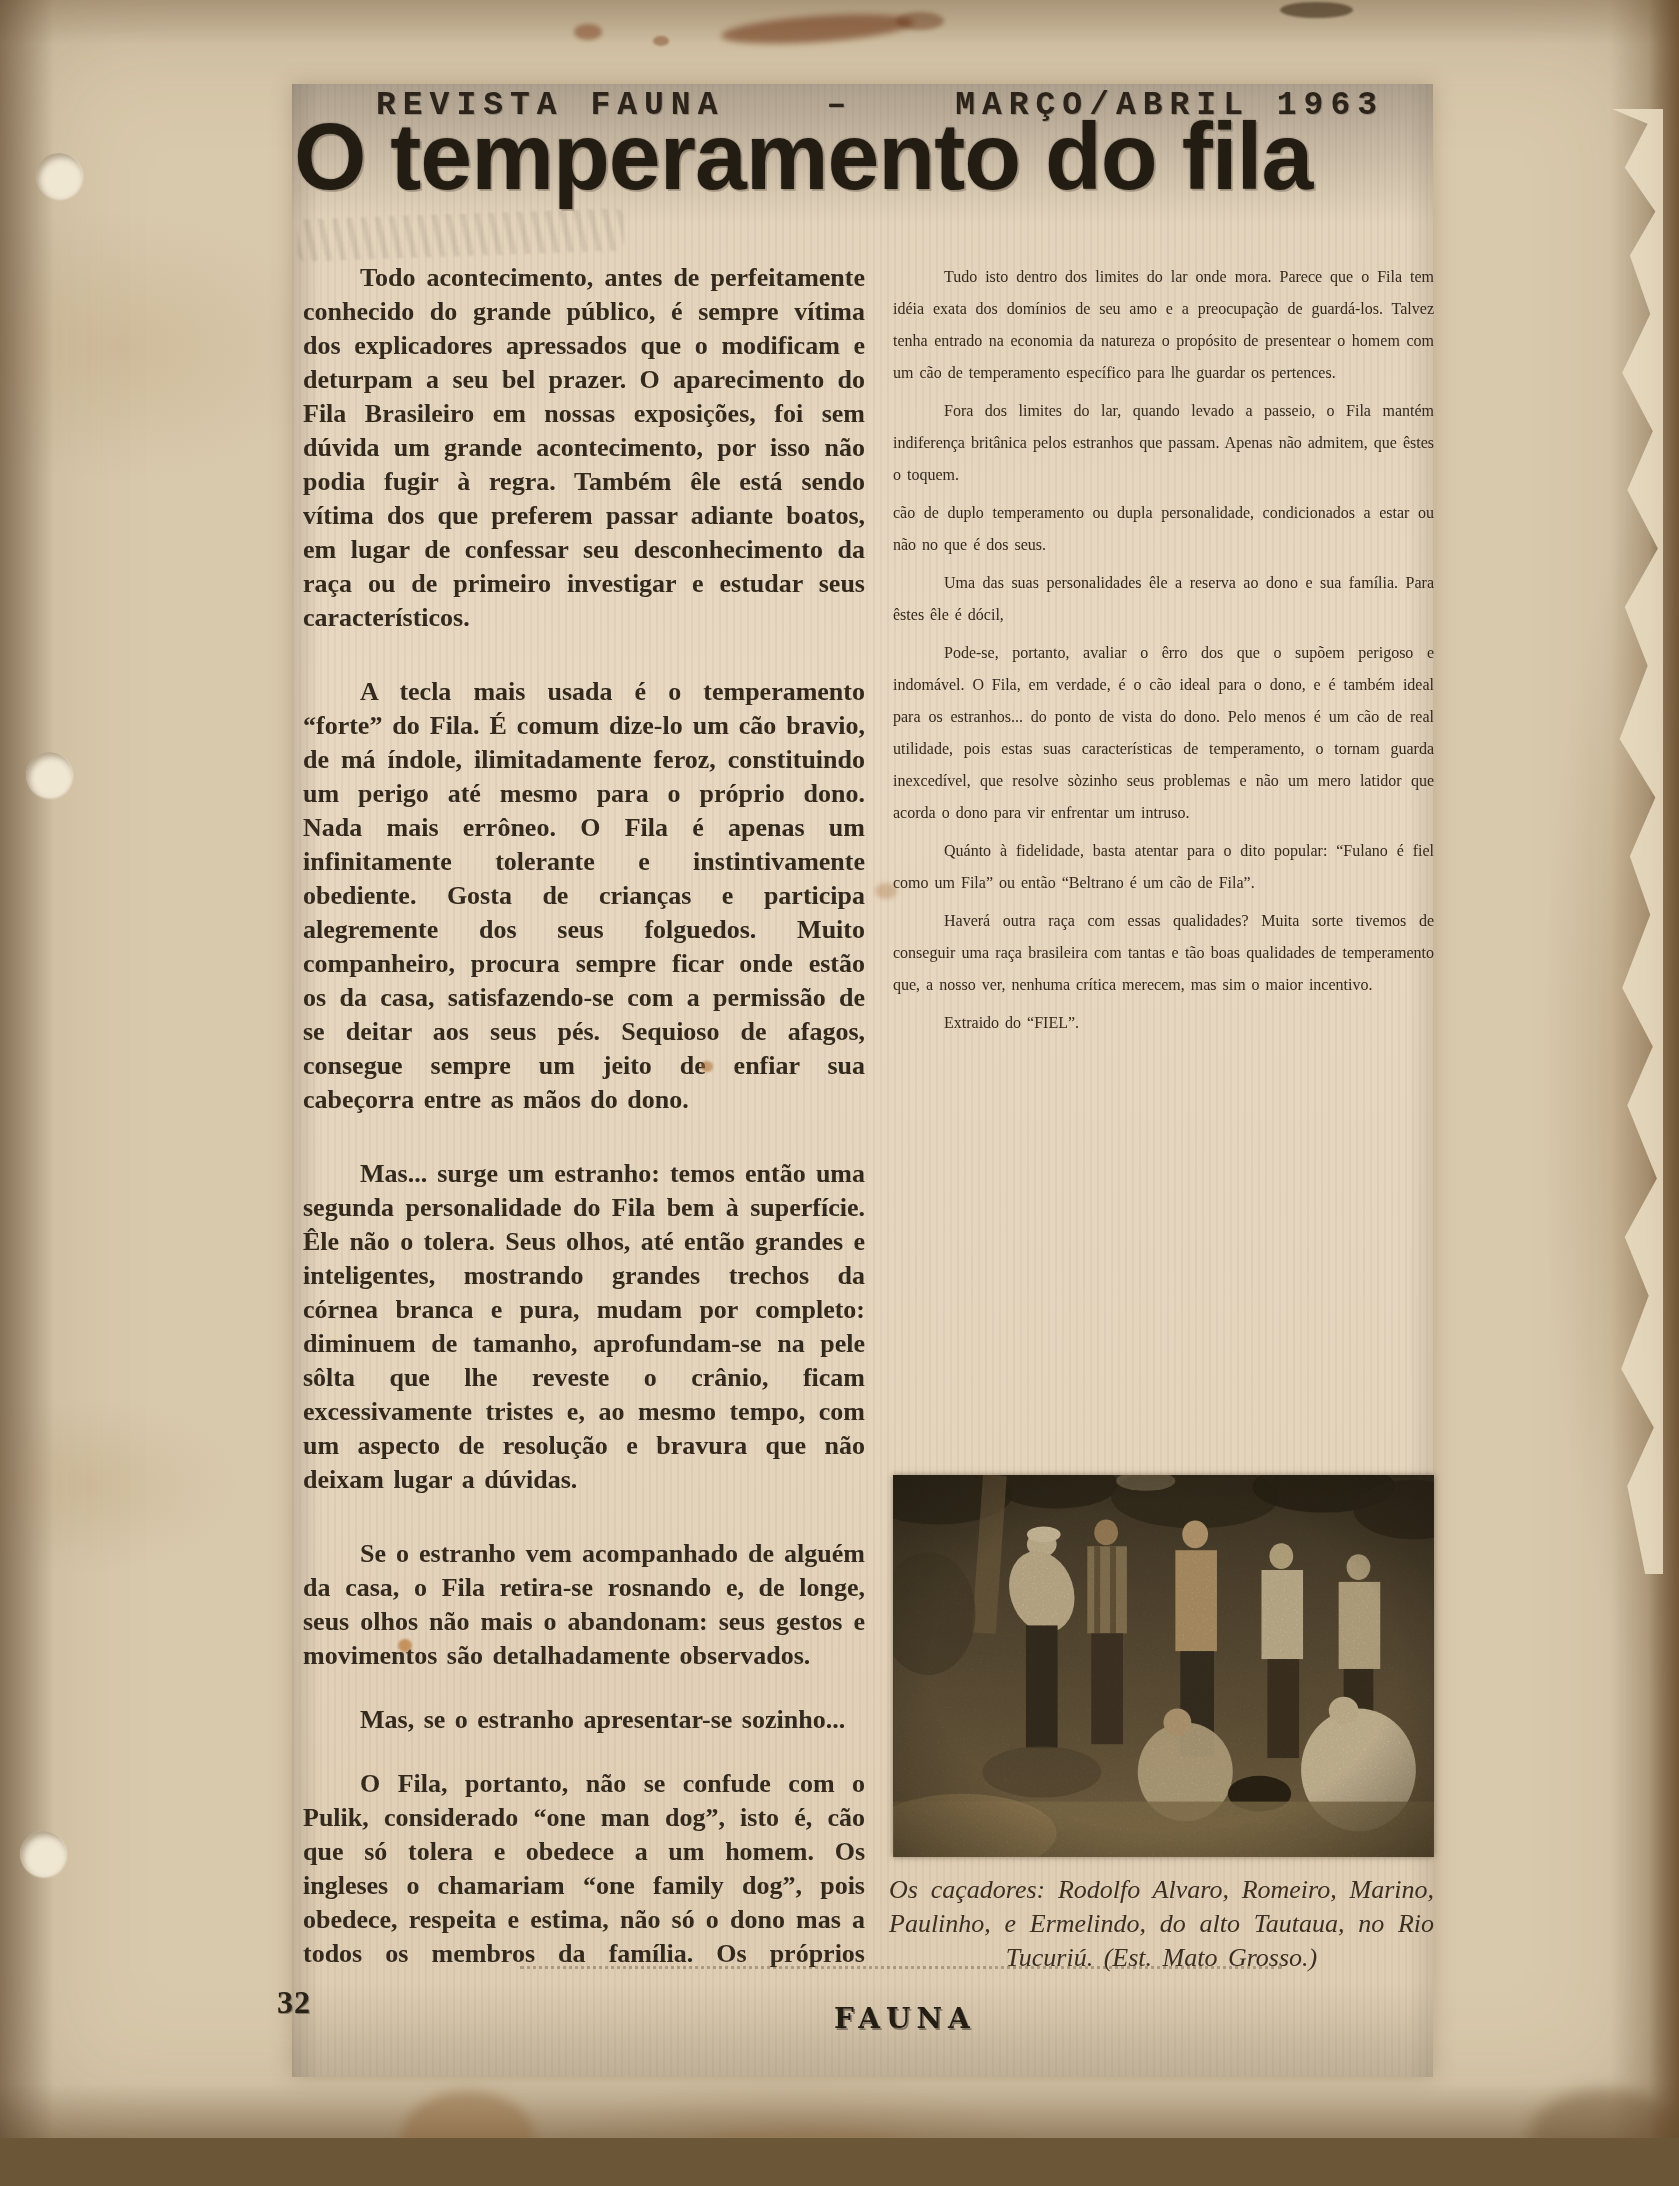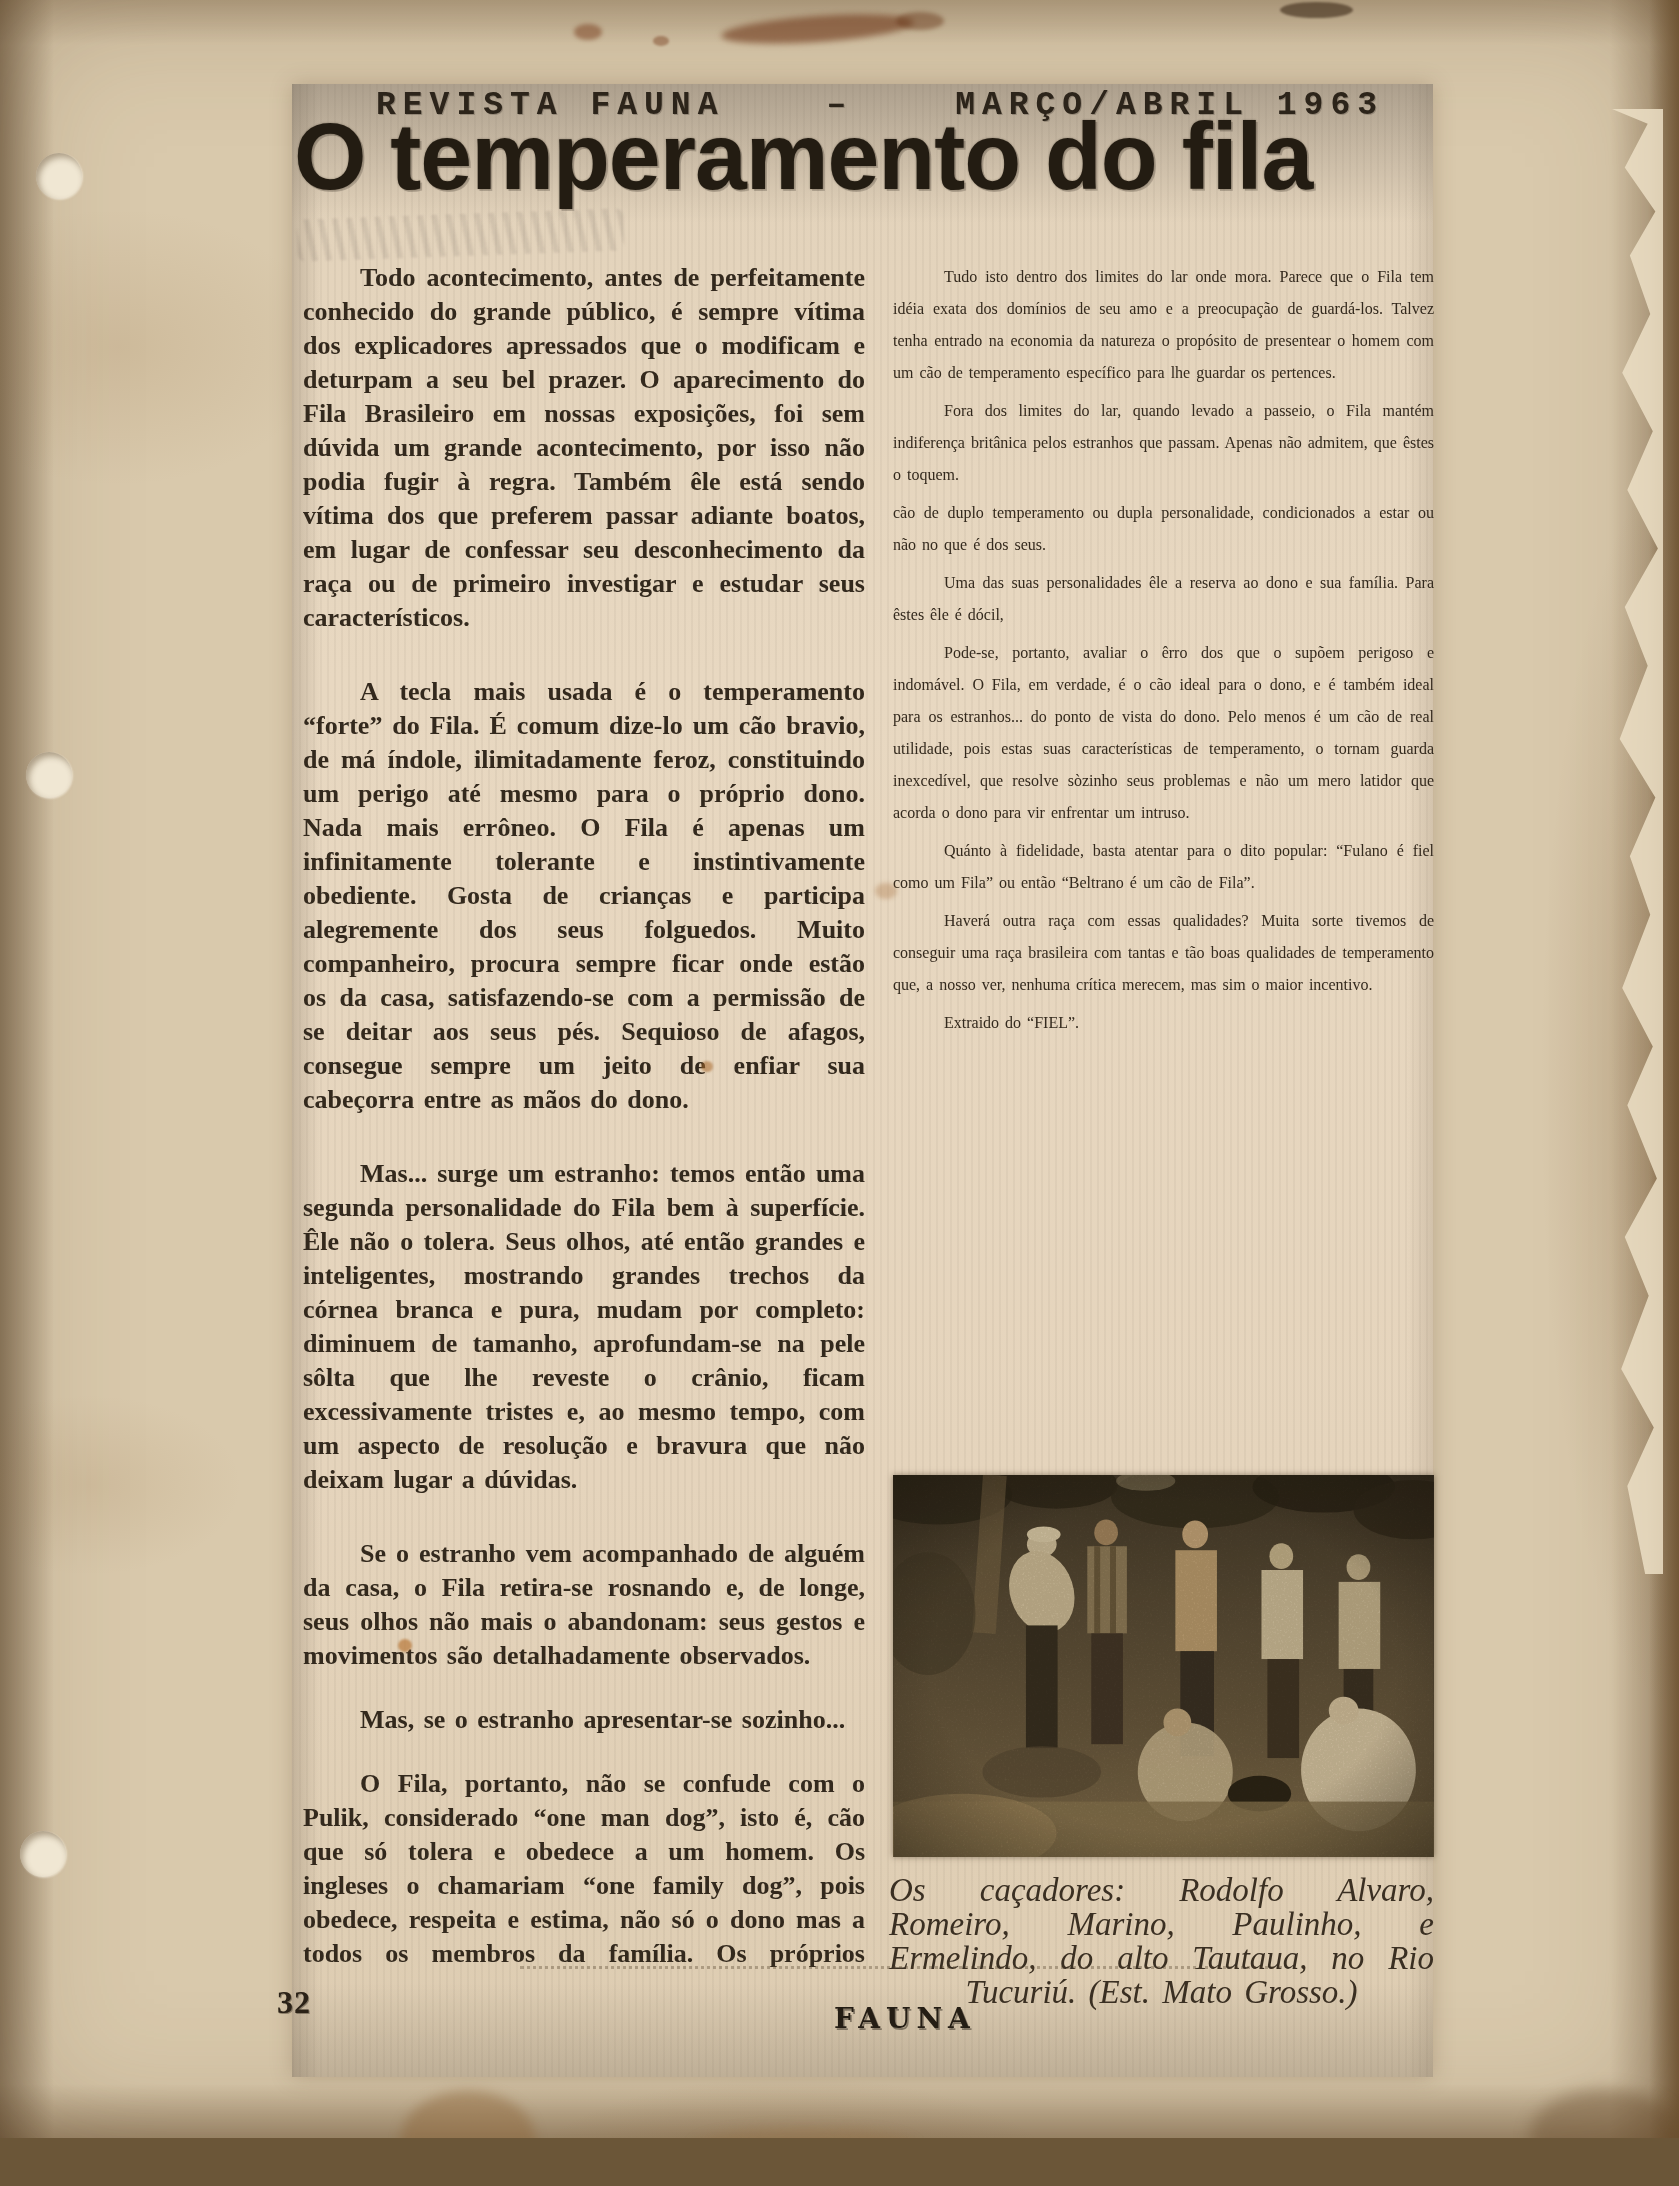--- a/index.html
+++ b/index.html
@@ -80,21 +80,21 @@
   .photo{
     position:absolute;left:893px;top:1475px;width:541px;height:382px;
     background:#4c4130;overflow:hidden;
     box-shadow:0 0 6px rgba(60,45,28,.5);
   }
   .photo svg{display:block;}
   .grain{mix-blend-mode:multiply;}
 
   .caption{
     position:absolute;left:889px;top:1873px;width:545px;
-    font-style:italic;font-size:33px;line-height:34px;color:#3a2f22;
+    font-style:italic;font-size:26px;line-height:34px;color:#3a2f22;
     text-align:justify;text-align-last:center;word-spacing:4px;
   }
 
   .page-num{
     position:absolute;left:277px;top:1984px;
     font-weight:700;font-size:32px;color:#2b2217;letter-spacing:1px;
     text-shadow:1px 1px 0 rgba(43,34,23,.4);
   }
   .footer-brand{
     position:absolute;left:834px;top:2002px;

